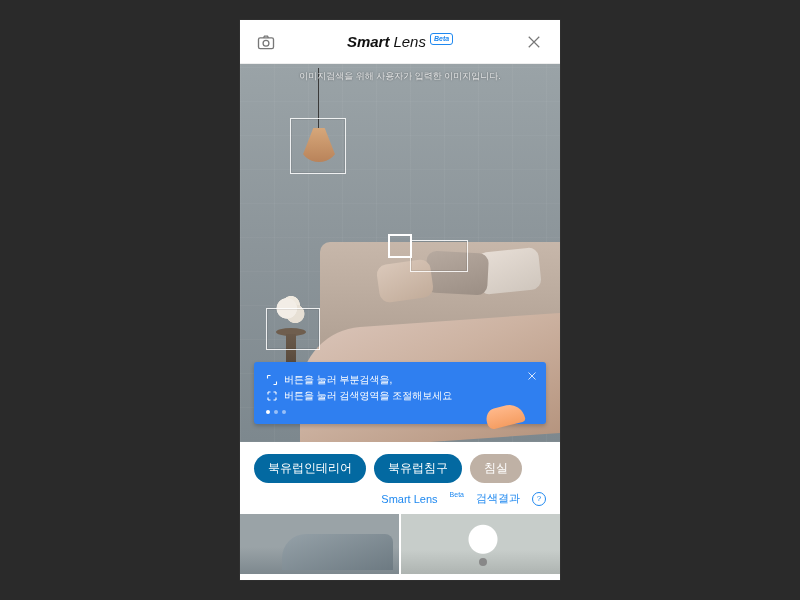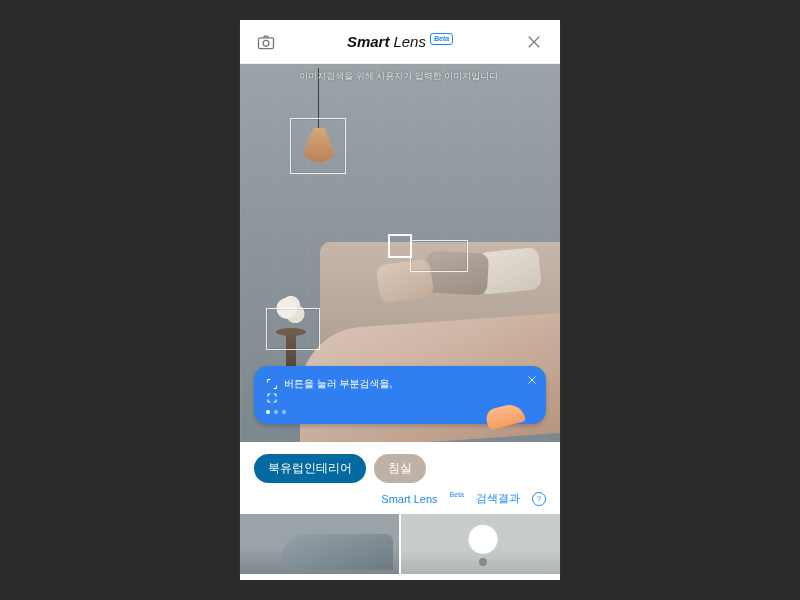--- a/index.html
+++ b/index.html
@@ -163,21 +163,21 @@
     position: absolute;
     border: 2px solid #fff;
   }
 
   .tip-toast {
     position: absolute;
     left: 14px; right: 14px;
     bottom: 18px;
     background: #2f7ff0;
     color: #fff;
-    border-radius: 14px;
+    border-radius: 3px;
     padding: 10px 30px 10px 12px;
     font-size: 10px;
     line-height: 1.6;
     box-shadow: 0 2px 4px rgba(0,0,0,0.2);
   }
   .tip-toast .dots { margin-top:6px; display:flex; gap:4px;}
   .tip-toast .dot{ width:4px; height:4px; border-radius:50%; background:rgba(255,255,255,0.5);}
   .tip-toast .dot.active{ background:#fff;}
   .tip-close{
     position:absolute; top:8px; right:8px;
@@ -309,37 +309,39 @@
           </svg>
         </span>
         <span>버튼을 눌러 부분검색을,</span>
       </div>
       <div class="tip-line">
         <span class="crop-ic">
           <svg width="12" height="12" viewBox="0 0 24 24" fill="none" stroke="#fff" stroke-width="2.2">
             <path d="M4 4h5M4 4v5M20 4h-5M20 4v5M4 20h5M4 20v-5M20 20h-5M20 20v-5"></path>
           </svg>
         </span>
+        <span>버튼을 눌러 검색영역을 조절해보세요</span>
       </div>
       <div class="dots">
         <span class="dot active"></span>
           <span class="dot"></span>
           <span class="dot"></span>
       </div>
       <div class="tip-close">
         <svg width="12" height="12" viewBox="0 0 24 24" fill="none" stroke="currentColor" stroke-width="2">
           <path d="M5 5l14 14M19 5L5 19"></path>
         </svg>
       </div>
       <div class="tip-hand"></div>
     </div>
   </div>
 
   <div class="chips">
     <div class="chip">북유럽인테리어</div>
+    <div class="chip">북유럽침구</div>
     <div class="chip alt">침실</div>
   </div>
 
   <div class="results-head">
     <span>Smart Lens</span>
       <span class="sup">Beta</span>
     <span>검색결과</span>
     <span class="q">?</span>
   </div>
 

